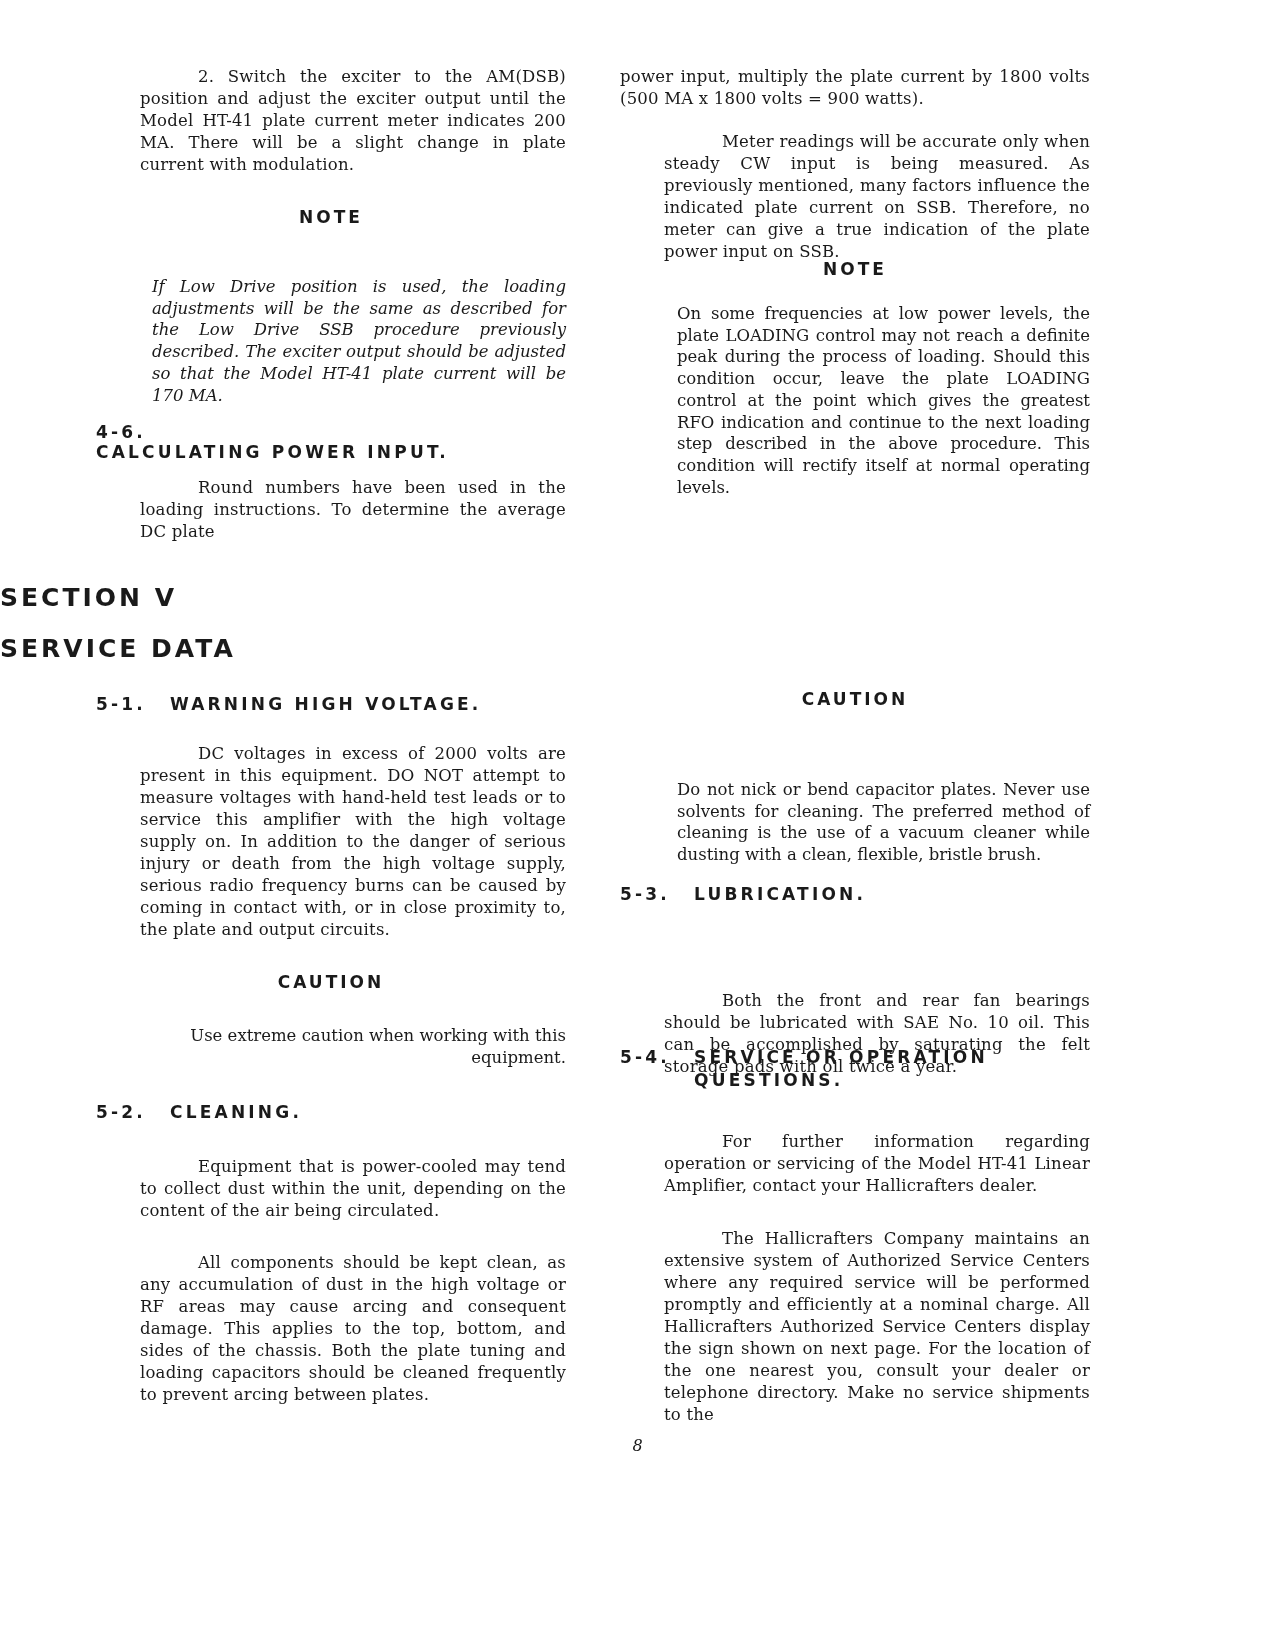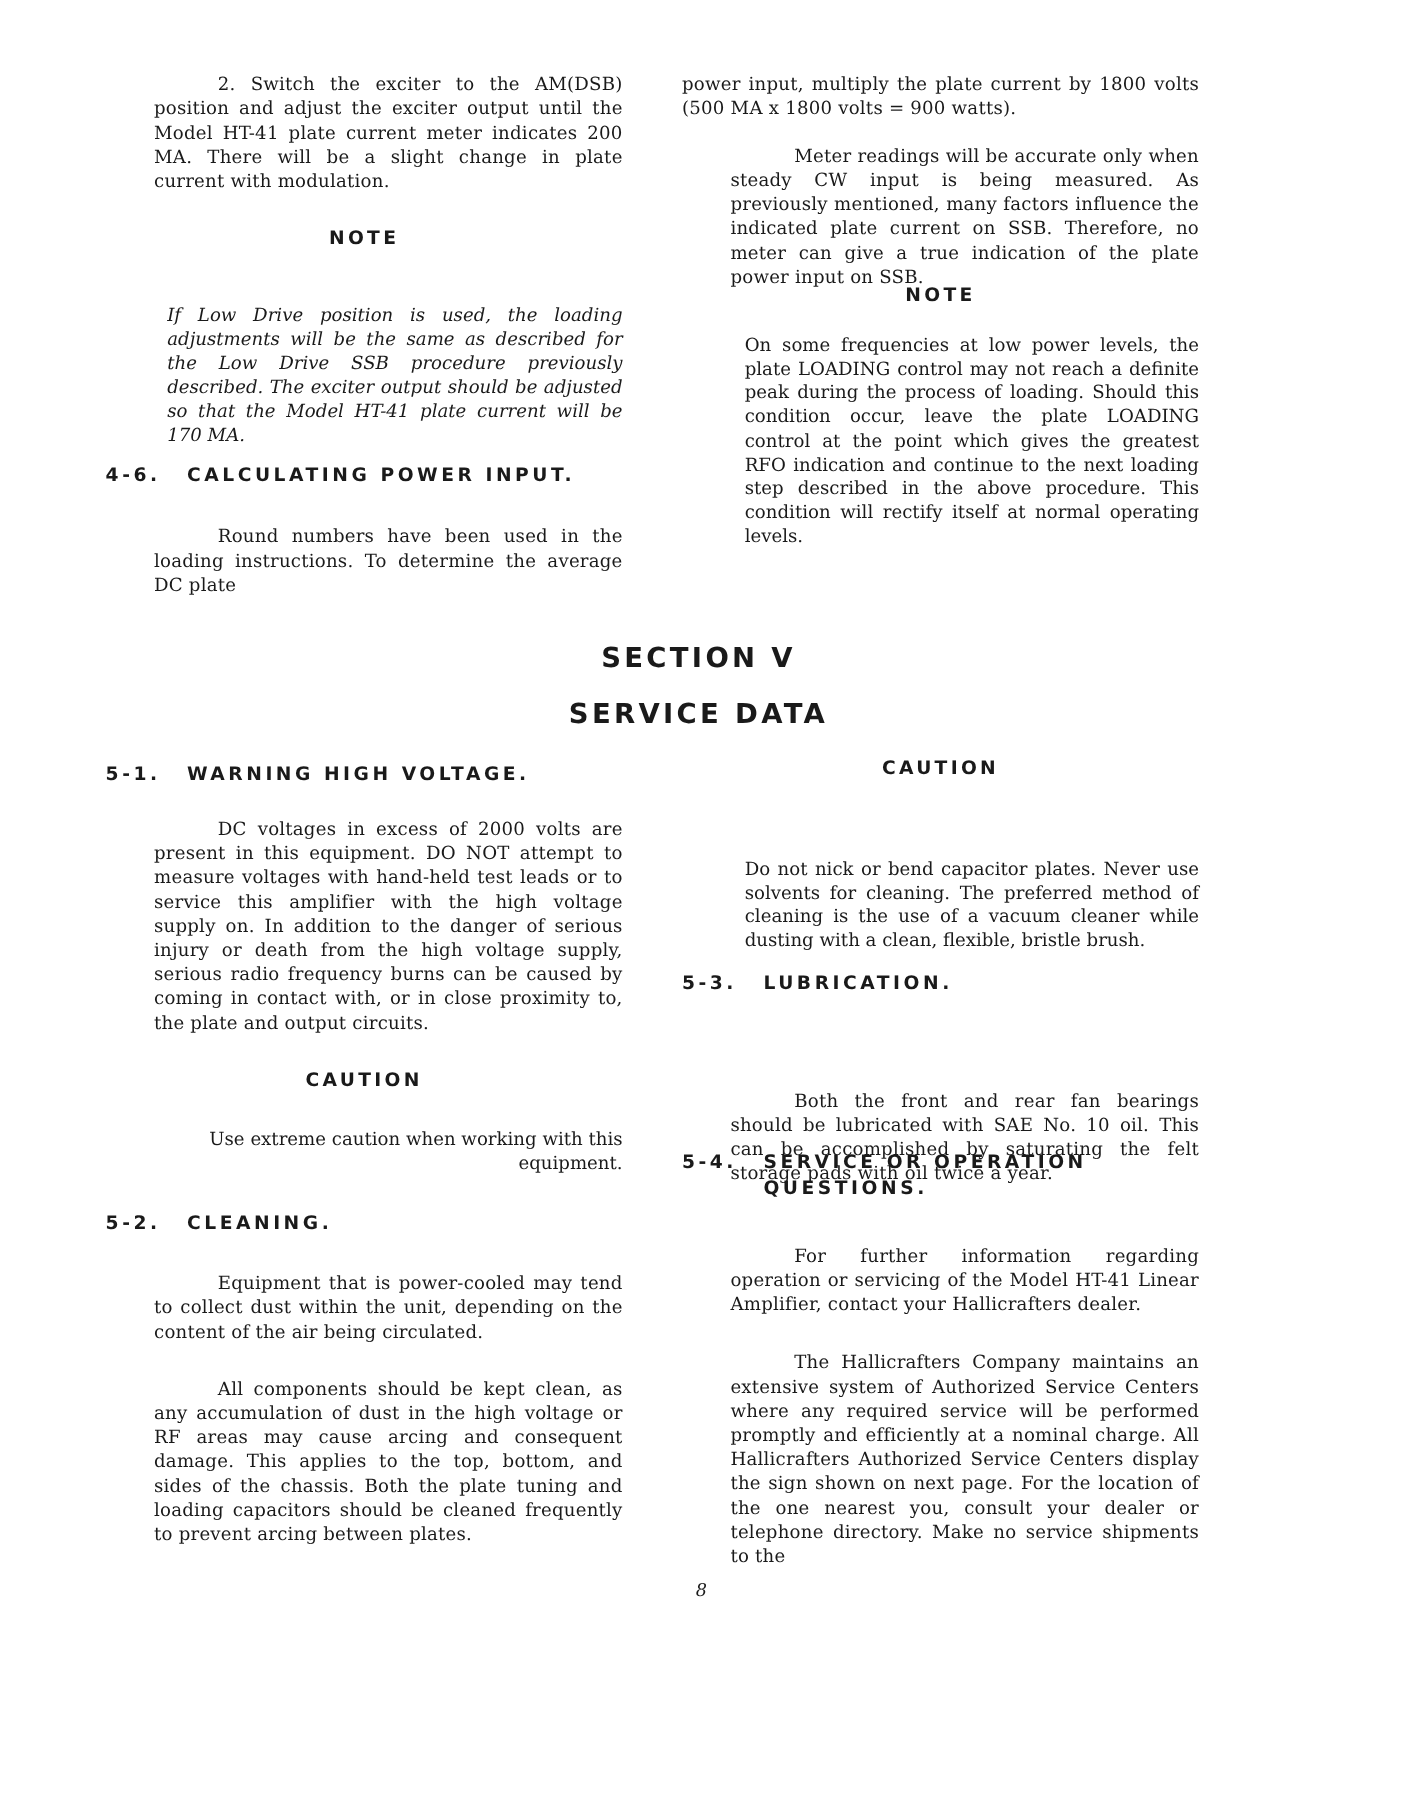--- a/index.html
+++ b/index.html
@@ -22,41 +22,41 @@
     text-align: center; margin: 0;
   }
   .note-body { margin: 0 0 0 60px; font-size: 16.5px; line-height: 21.7px; text-align: justify; }
   .heading {
     font-family: "DejaVu Sans", "Liberation Sans", sans-serif;
     font-weight: bold; font-size: 17px; letter-spacing: 3.2px;
     margin: 0; display: flex;
   }
   .heading .num { width: 74px; flex: none; }
   .section-title {
-    position: absolute; left: 0; width: 1270px; text-align: center;
+    position: absolute; left: 0; width: 1270px; text-align: left;
     font-family: "DejaVu Sans", "Liberation Sans", sans-serif;
     font-weight: bold; font-size: 25px; letter-spacing: 3px; margin: 0;
   }
   .page-num {
     position: absolute; left: 0; width: 1275px; top: 1436px; text-align: center;
     font-family: "DejaVu Serif", serif; font-style: italic; font-size: 16px;
   }
   .abs { position: absolute; }
 </style>
 </head>
 <body>
 
 <div class="col col-left abs" style="top:66px;">
   <p class="body indent">2.   Switch the exciter to the AM(DSB) position and adjust the exciter output until the Model HT-41 plate current meter indicates 200 MA. There will be a slight change in plate current with modulation.</p>
 </div>
 <p class="note-label abs" style="left:96px;width:470px;top:207px;">NOTE</p>
 <div class="abs" style="left:92px;width:474px;top:276px;font-style:italic;">
   <p class="note-body">If Low Drive position is used, the loading adjustments will be the same as described for the Low Drive SSB procedure previously described. The exciter output should be adjusted so that the Model HT-41 plate current will be 170 MA.</p>
 </div>
-<div class="heading abs" style="left:96px;width:480px;top:422px;">
+<div class="heading abs" style="left:96px;width:480px;top:422px;flex-direction:column;">
   <span class="num">4-6.</span>
   <span>CALCULATING POWER INPUT.</span>
 </div>
 <div class="col col-left abs" style="top:477px;">
   <p class="body indent">Round numbers have been used in the loading instructions. To determine the average DC plate</p>
 </div>
 
 <div class="col col-right abs" style="top:66px;">
   <p class="body">power input, multiply the plate current by 1800 volts (500 MA x 1800 volts = 900 watts).</p>
 </div>

